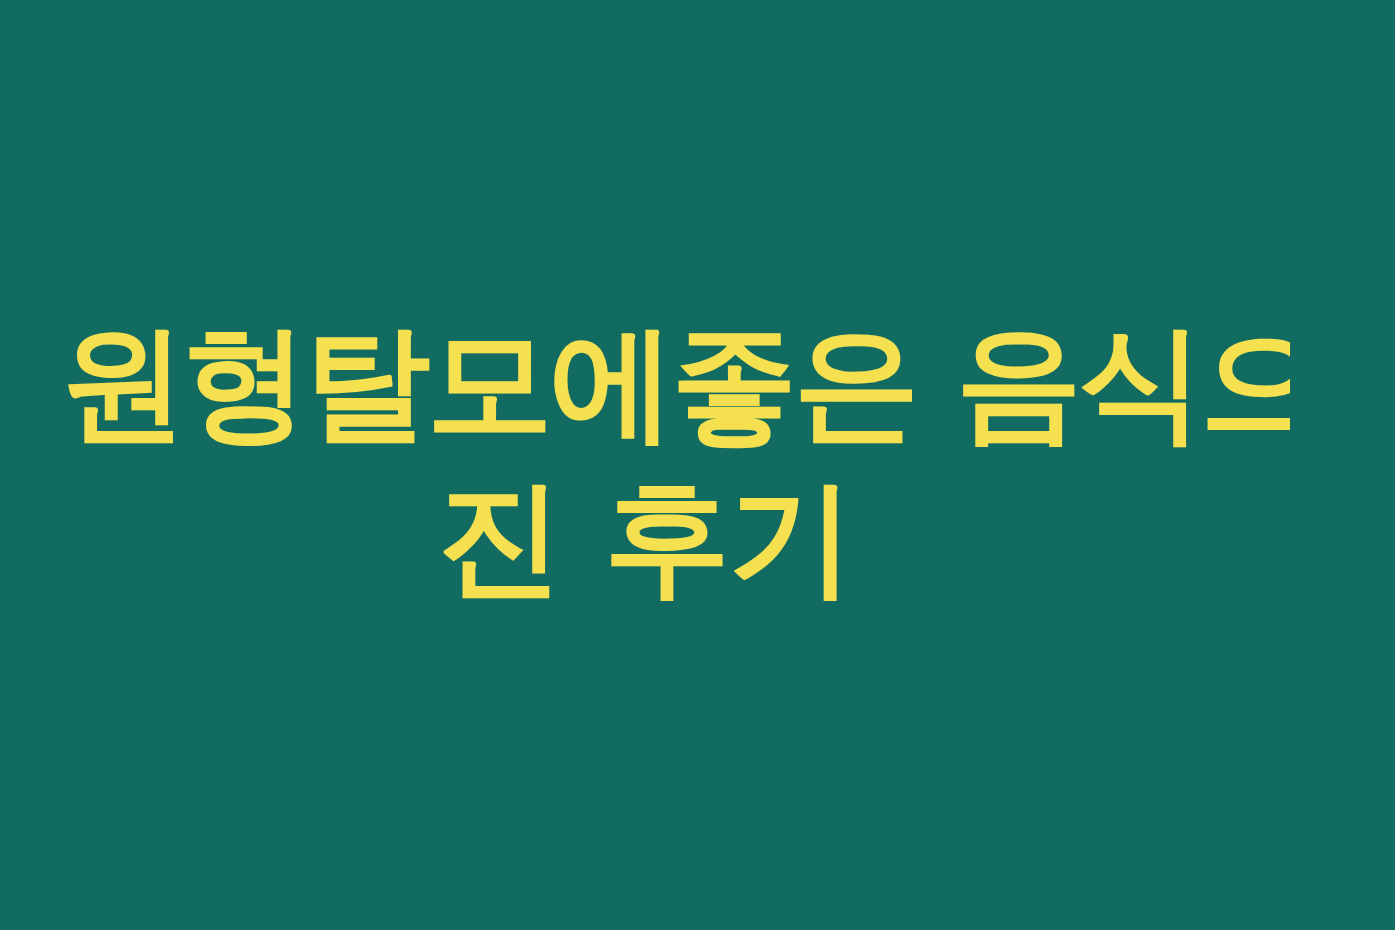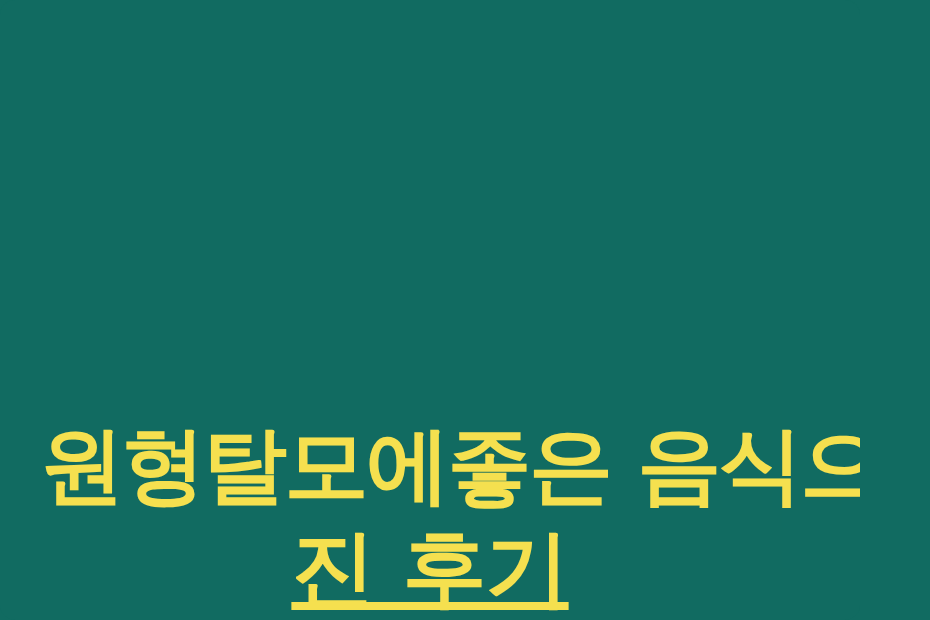--- a/index.html
+++ b/index.html
@@ -14,21 +14,21 @@
     overflow: hidden;
     font-family: "DejaVu Sans", "Liberation Sans", sans-serif;
   }
 
   #card {
     position: relative;
     width: 860px;
     height: 620px;
     box-sizing: border-box;
     display: flex;
-    align-items: flex-end;
+    align-items: center;
     justify-content: center;
     overflow: hidden;
     border-radius: 15px;
   }
 
   #title-block {
     width: 100%;
     padding: 0 40px;
     box-sizing: border-box;
     text-align: center;
@@ -47,21 +47,21 @@
     font-size: 84px;
     line-height: 103px;
     letter-spacing: -0.5px;
     white-space: pre;
     text-align: center;
     -webkit-font-smoothing: antialiased;
   }
 
   .title-line-1 { letter-spacing: -2.5px; }
   .title-line-2 { letter-spacing: -1px; }
-  .title-line-3 { letter-spacing: -1px; text-decoration: underline; }
+  .title-line-3 { letter-spacing: -1px; }
 </style>
 </head>
 <body style="background: rgb(17, 107, 97);">
 
 <div id="card" style="background: rgb(17, 107, 97);">
 
   <div id="title-block">
 
     <span class="title-line title-line-1" style="color: rgb(245, 224, 79);">원형탈모에좋은 음식으</span>
 

